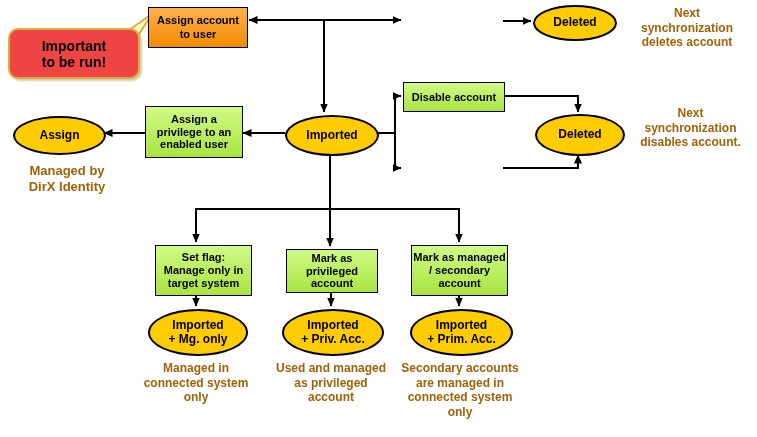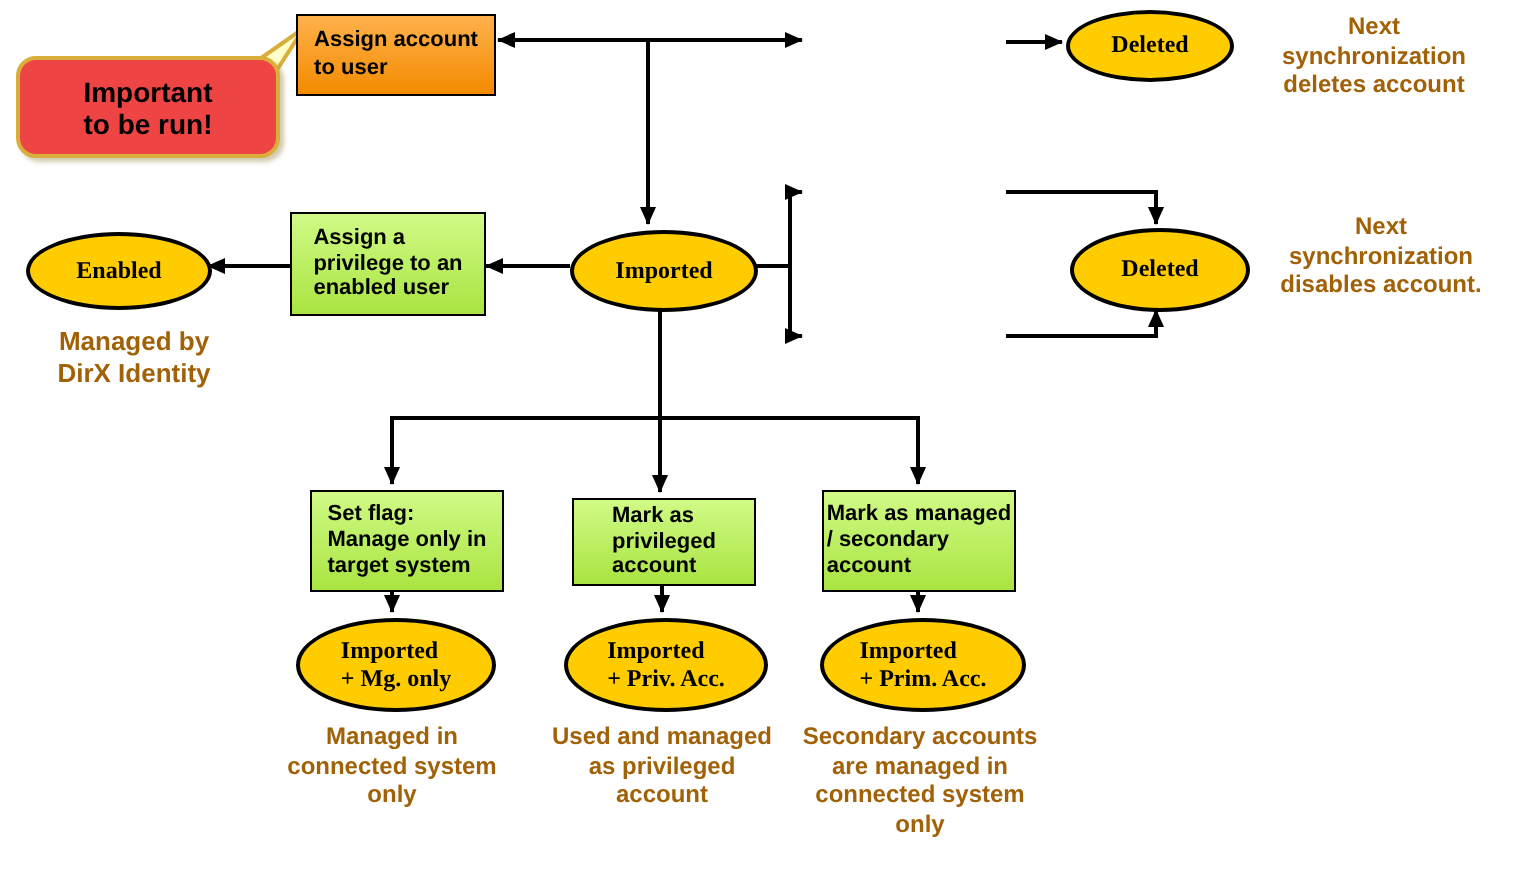--- a/index.html
+++ b/index.html
@@ -1,26 +1,26 @@
 <!DOCTYPE html>
 <html><head>
 <meta charset="utf-8">
 <style>
   html,body{margin:0;padding:0;background:#fff;}
   body{font-family:"Liberation Sans",sans-serif;}
   .canvas{position:relative;width:757px;height:437px;background:#fff;overflow:hidden;}
   .layer{position:absolute;left:0;top:0;}
   .node{position:absolute;display:flex;align-items:center;justify-content:center;
-        font-weight:bold;color:#000;white-space:pre-line;}
+        text-align:center;font-weight:bold;color:#000;white-space:pre-line;}
   .task{background:linear-gradient(180deg,#d0fa86,#a9e441);border:1.5px solid #000;
         font-size:11px;line-height:1.18;}
   .action{background:linear-gradient(180deg,#ffb14d,#f28b00);border:1.5px solid #000;
         font-size:11px;line-height:1.2;}
   .state{background:#ffcc00;border:2px solid #000;border-radius:50%;
-        font-size:12px;line-height:1.12;font-family:Liberation Serif, serif;}
+        font-size:12px;line-height:1.12;}
   .note{position:absolute;font-size:12px;font-weight:bold;line-height:1.22;
         text-align:center;white-space:pre-line;color:#a16207;}
   .callout{position:absolute;left:8px;top:28px;width:128px;height:47px;
         background:#ef4444;border:2px solid #d9ae3a;border-radius:10px;
         display:flex;align-items:center;justify-content:center;
         font-size:14px;font-weight:bold;text-align:center;white-space:pre-line;
         box-shadow:2px 2px 2px rgba(150,140,80,.45);}
 </style>
 </head>
 <body>
@@ -60,29 +60,30 @@
   <div class="node action" style="left:148px;top:7px;width:98px;height:39px">Assign account
 to user</div>
 
 
   <div class="node state" style="left:533px;top:5px;width:80px;height:32px">Deleted</div>
 
   <div class="note" style="left:617px;top:6px;width:140px">Next
 synchronization
 deletes account</div>
 
+  <div class="node task" style="left:403px;top:82px;width:100px;height:28px">Disable account</div>
 
 
   <div class="node state" style="left:535px;top:114px;width:86px;height:38px">Deleted</div>
 
   <div class="note" style="left:624px;top:106px;width:133px">Next
 synchronization
 disables account.</div>
 
-  <div class="node state" style="left:13px;top:116px;width:89px;height:35px">Enabled</div>
+  <div class="node state" style="left:13px;top:116px;width:89px;height:35px">Assign</div>
 
   <div class="node task" style="left:145px;top:106px;width:96px;height:50px">Assign a
 privilege to an
 enabled user</div>
 
   <div class="node state" style="left:285px;top:115px;width:90px;height:37px">Imported</div>
 
   <div class="note" style="left:12px;top:163px;width:110px;font-size:13px">Managed by
 DirX Identity</div>
 

